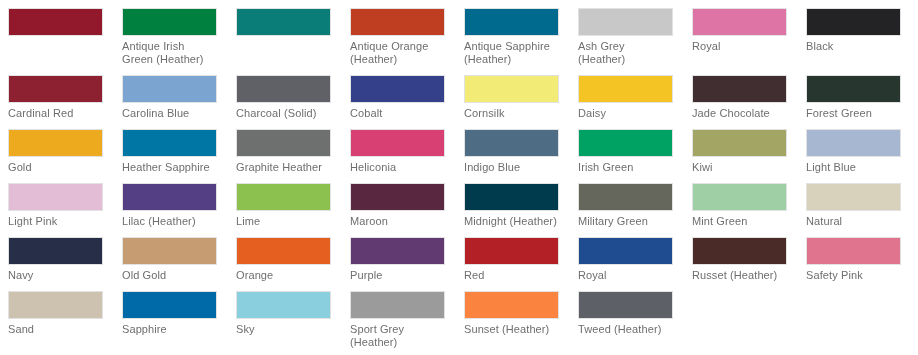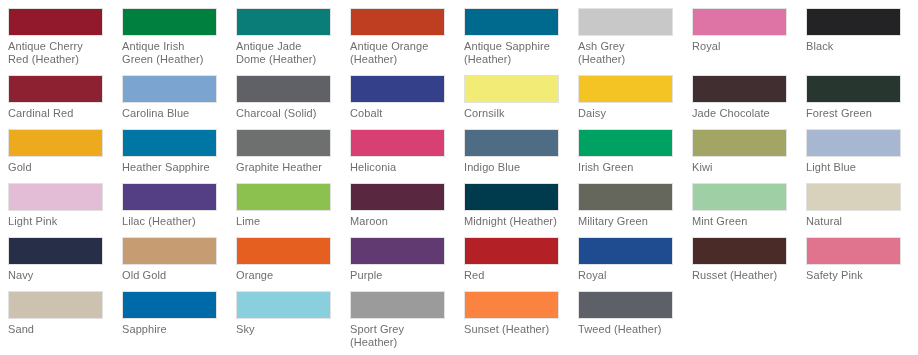--- a/index.html
+++ b/index.html
@@ -52,29 +52,27 @@
   }
 
   
 </style>
 </head>
 <body>
 
 <div id="swatch-grid">
     <div class="swatch-cell">
       <div class="swatch-chip" style="background-color: rgb(146, 25, 44);"></div>
-      <div class="swatch-label">Antique Cherry Red (Heather)</div>
     </div>
     <div class="swatch-cell">
       <div class="swatch-chip" style="background-color: rgb(0, 128, 63);"></div>
       <div class="swatch-label">Antique Irish Green (Heather)</div>
     </div>
     <div class="swatch-cell">
       <div class="swatch-chip" style="background-color: rgb(11, 125, 120);"></div>
-      <div class="swatch-label">Antique Jade Dome (Heather)</div>
     </div>
     <div class="swatch-cell">
       <div class="swatch-chip" style="background-color: rgb(191, 61, 32);"></div>
       <div class="swatch-label">Antique Orange (Heather)</div>
     </div>
     <div class="swatch-cell">
       <div class="swatch-chip" style="background-color: rgb(0, 106, 142);"></div>
       <div class="swatch-label">Antique Sapphire (Heather)</div>
     </div>
     <div class="swatch-cell">

